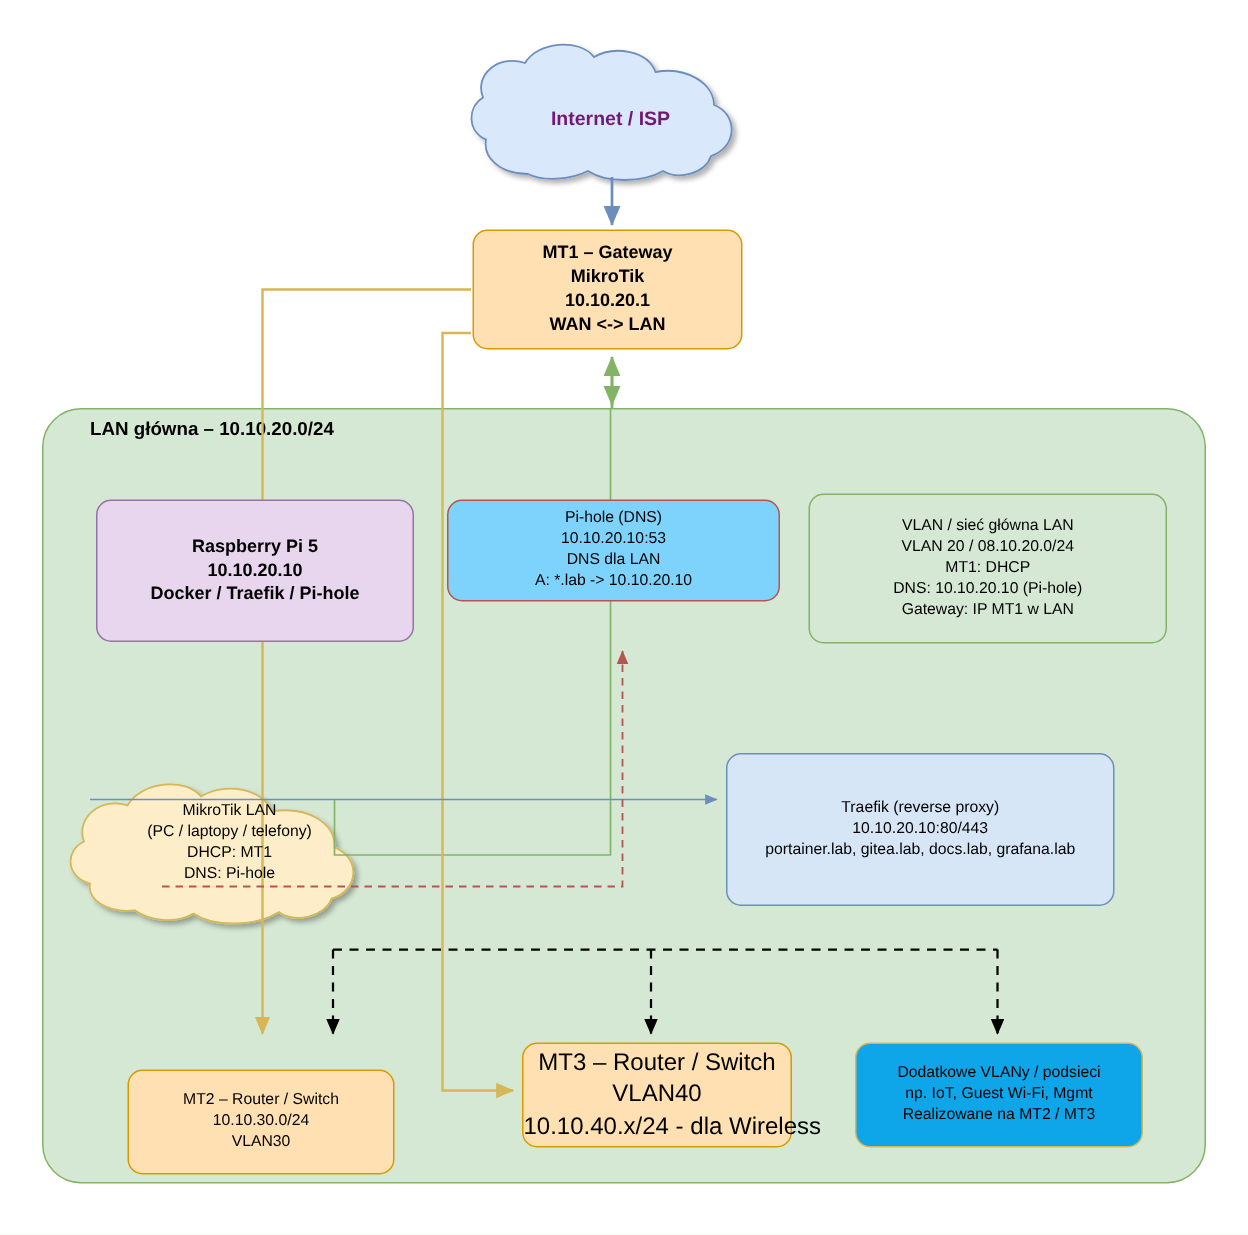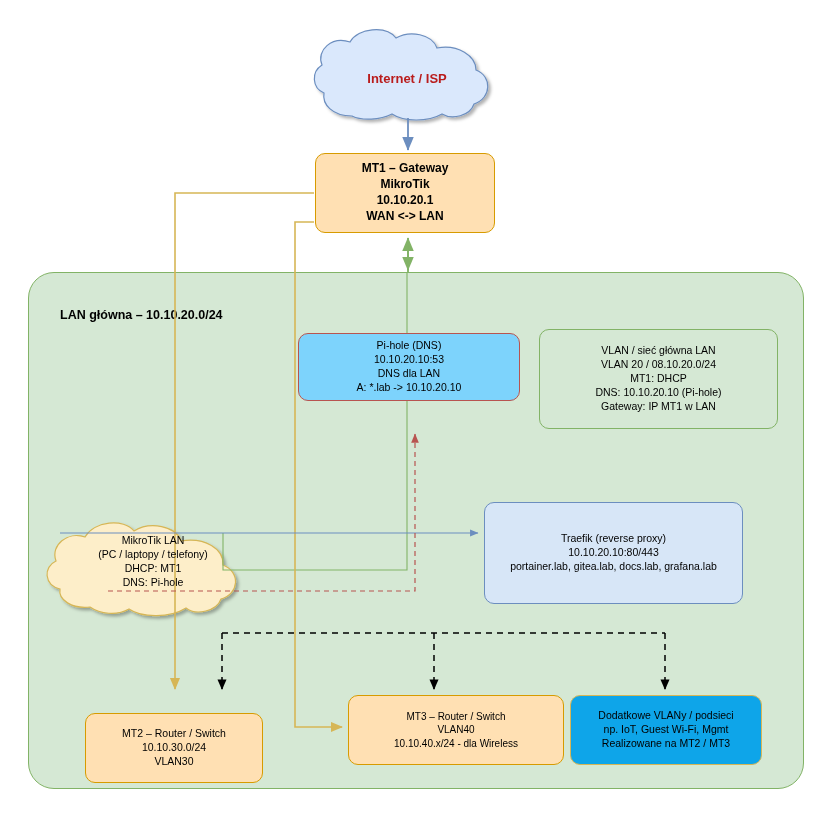--- a/index.html
+++ b/index.html
@@ -56,37 +56,36 @@
     border-radius: 26px;
   }
   #lan-label {
     position: absolute;
     left: 60px;
     top: 279px;
     font-size: 12.5px;
     font-weight: bold;
     color: #000;
     white-space: nowrap;
-    margin-top: 29px;
   }
 
   
   #internet-cloud {
     position: absolute;
     left: 324px;
     top: 40px;
     width: 166px;
     height: 76px;
   }
   #internet-cloud .cloud-label {
     position: absolute;
     left: 0; top: 0;
     width: 166px; height: 76px;
     display: flex; align-items: center; justify-content: center;
-    font-size: 13px; font-weight: bold; color: #b91c1c;
+    font-size: 13px; font-weight: bold; color: #701a75;
     z-index: 2;
   }
   
   #clients-cloud {
     position: absolute;
     left: 57px;
     top: 512px;
     width: 192px;
     height: 98px;
   }
@@ -127,23 +126,23 @@
     font-size: 10.5px;
     margin-top: 20px;
   }
   #mt2-router {
     left: 85px; top: 695px; width: 178px; height: 70px;
     background: #ffe0b3; border: 1px solid #d79b00;
     font-size: 10.5px;
     margin-top: 18px;
   }
   #mt3-router {
-    left: 348px; top: 695px; width: 216px; height: 70px;
+    left: 348px; top: 695px; width: 180px; height: 70px;
     background: #ffe0b3; border: 1px solid #d79b00;
-    font-size: 10px;
+    font-size: 16px;
   }
   #extra-vlans {
     left: 570px; top: 695px; width: 192px; height: 70px;
     background: #0ea5e9; border: 1px solid #d6b656;
     font-size: 10.5px;
   }
 </style>
 </head>
 <body>
 
@@ -247,20 +246,27 @@
 
   <div class="node" id="mt1-gateway">
     <div class="lines">
         <div>MT1 – Gateway</div>
         <div>MikroTik</div>
         <div>10.10.20.1</div>
         <div>WAN &lt;-&gt; LAN</div>
       </div>
   </div>
 
+  <div class="node" id="raspberry-pi">
+    <div class="lines">
+        <div>Raspberry Pi 5</div>
+        <div>10.10.20.10</div>
+        <div>Docker / Traefik / Pi-hole</div>
+      </div>
+  </div>
 
   <div class="node" id="pihole-dns">
     <div class="lines">
         <div>Pi-hole (DNS)</div>
         <div>10.10.20.10:53</div>
         <div>DNS dla LAN</div>
         <div>A: *.lab -&gt; 10.10.20.10</div>
       </div>
   </div>
 

